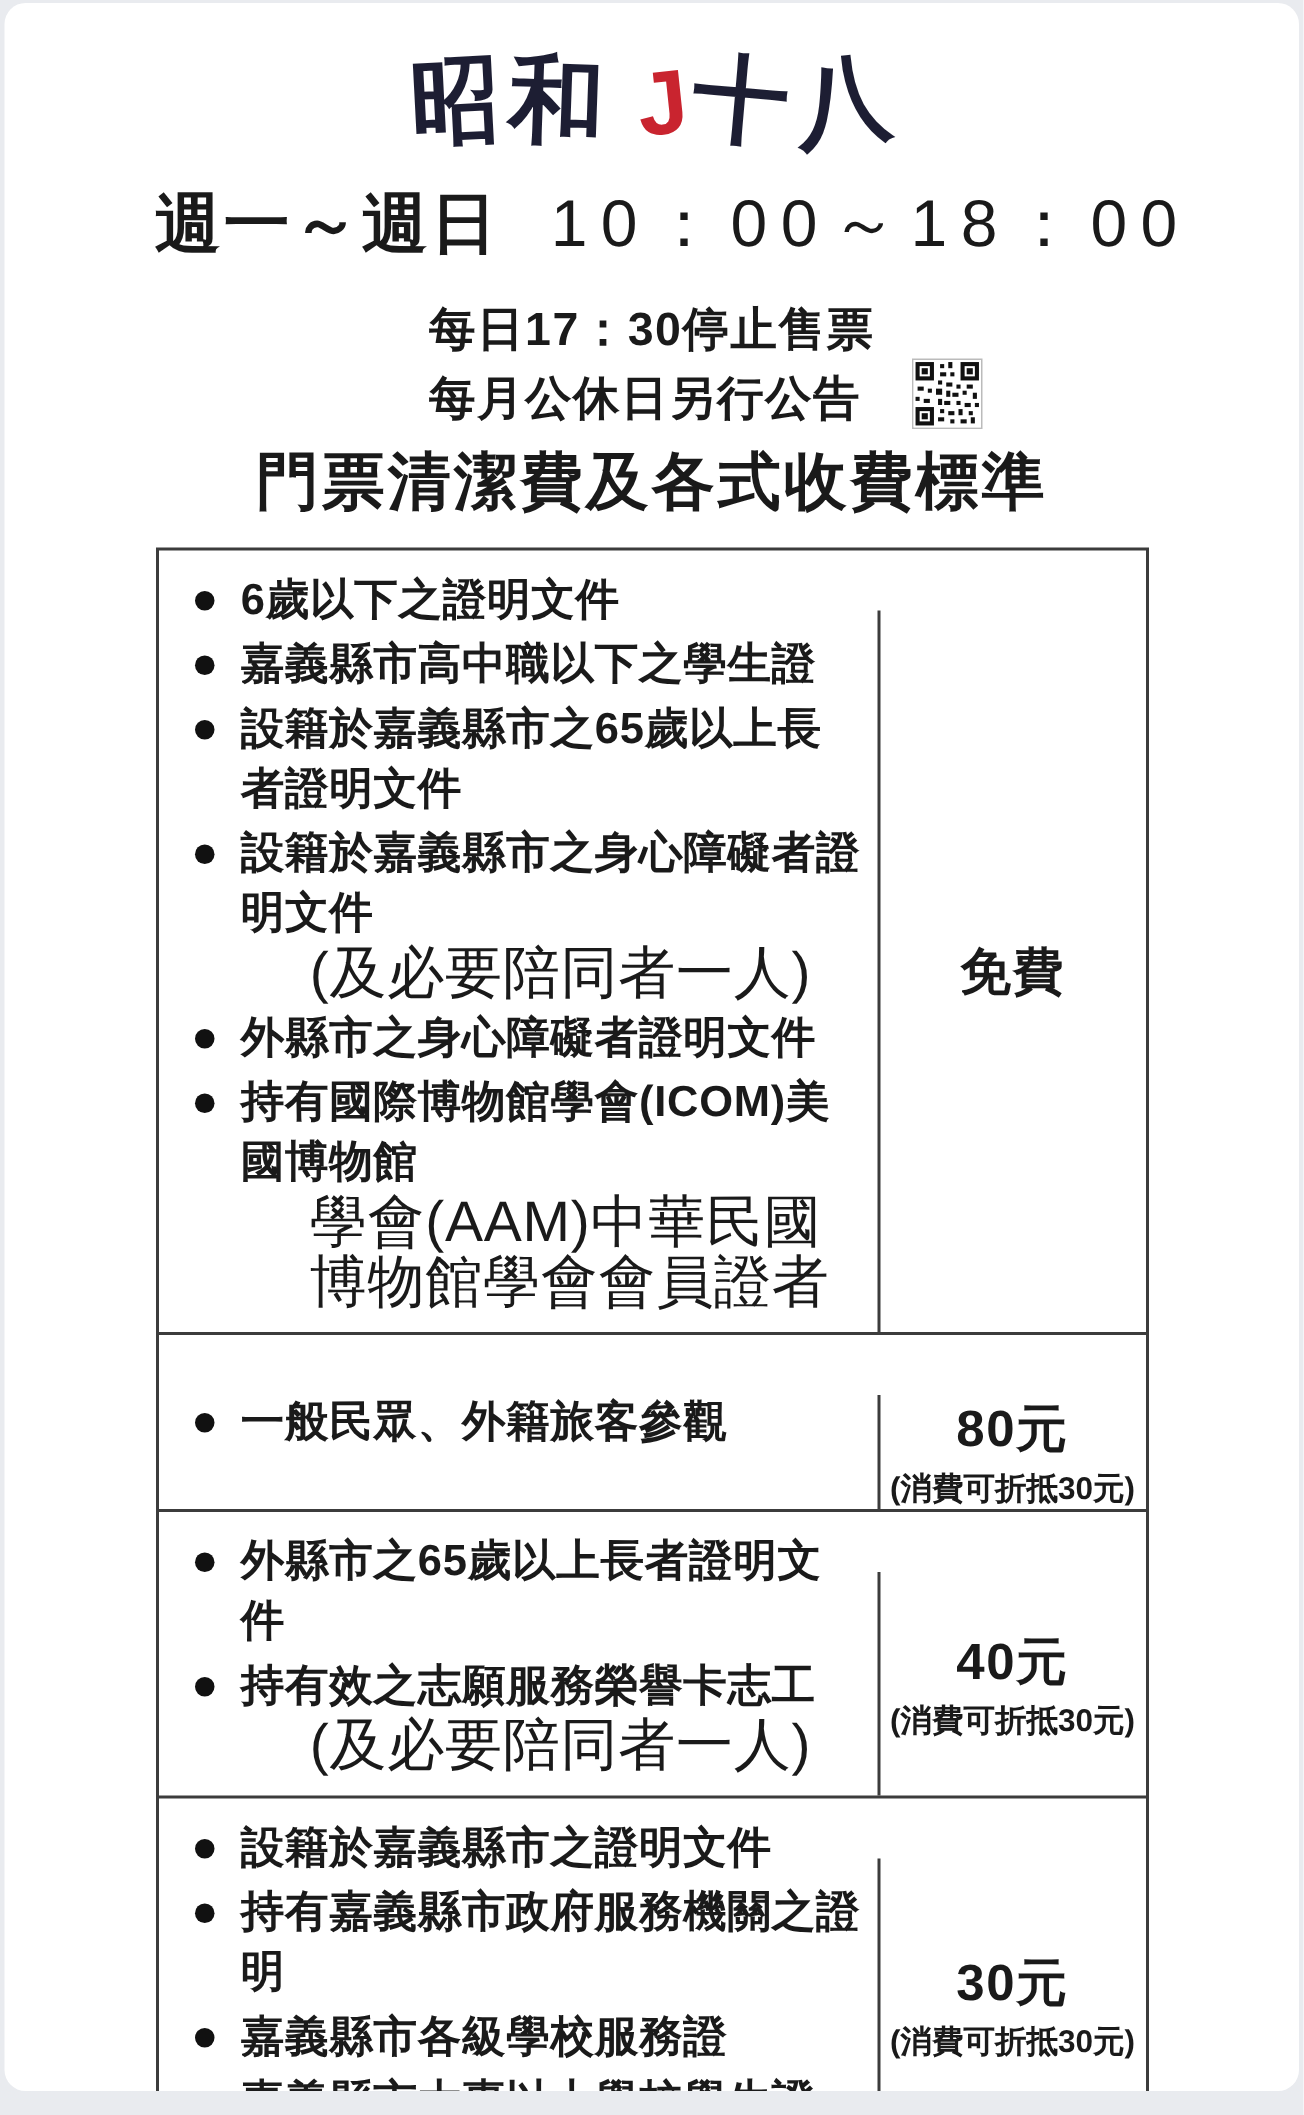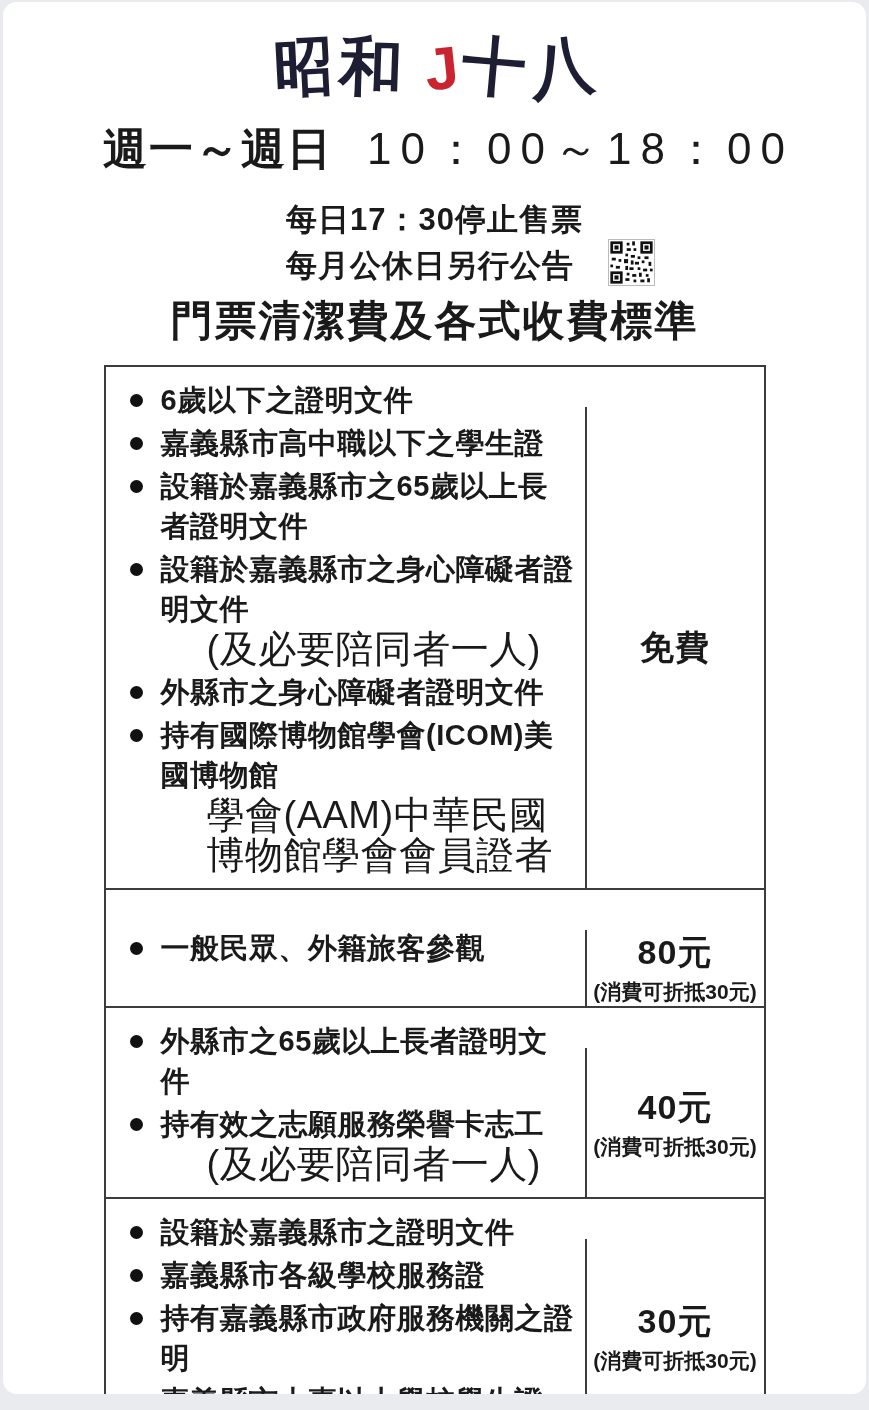--- a/index.html
+++ b/index.html
@@ -179,22 +179,22 @@
       <div class="cell-price">
         <span class="price">40元</span>
         <span class="price-note">(消費可折抵30元)</span>
       </div>
     </div>
 
     <div class="prow row-30">
       <div class="cell-items">
         <ul class="items">
           <li><span>設籍於嘉義縣市之證明文件</span></li>
+          <li><span>持有嘉義縣市政府服務機關之證明</span></li>
           <li><span>嘉義縣市各級學校服務證</span></li>
-          <li><span>持有嘉義縣市政府服務機關之證明</span></li>
           <li><span>嘉義縣市大專以上學校學生證</span></li>
         </ul>
       </div>
       <div class="cell-price">
         <span class="price">30元</span>
         <span class="price-note">(消費可折抵30元)</span>
       </div>
     </div>
 
   </div>

